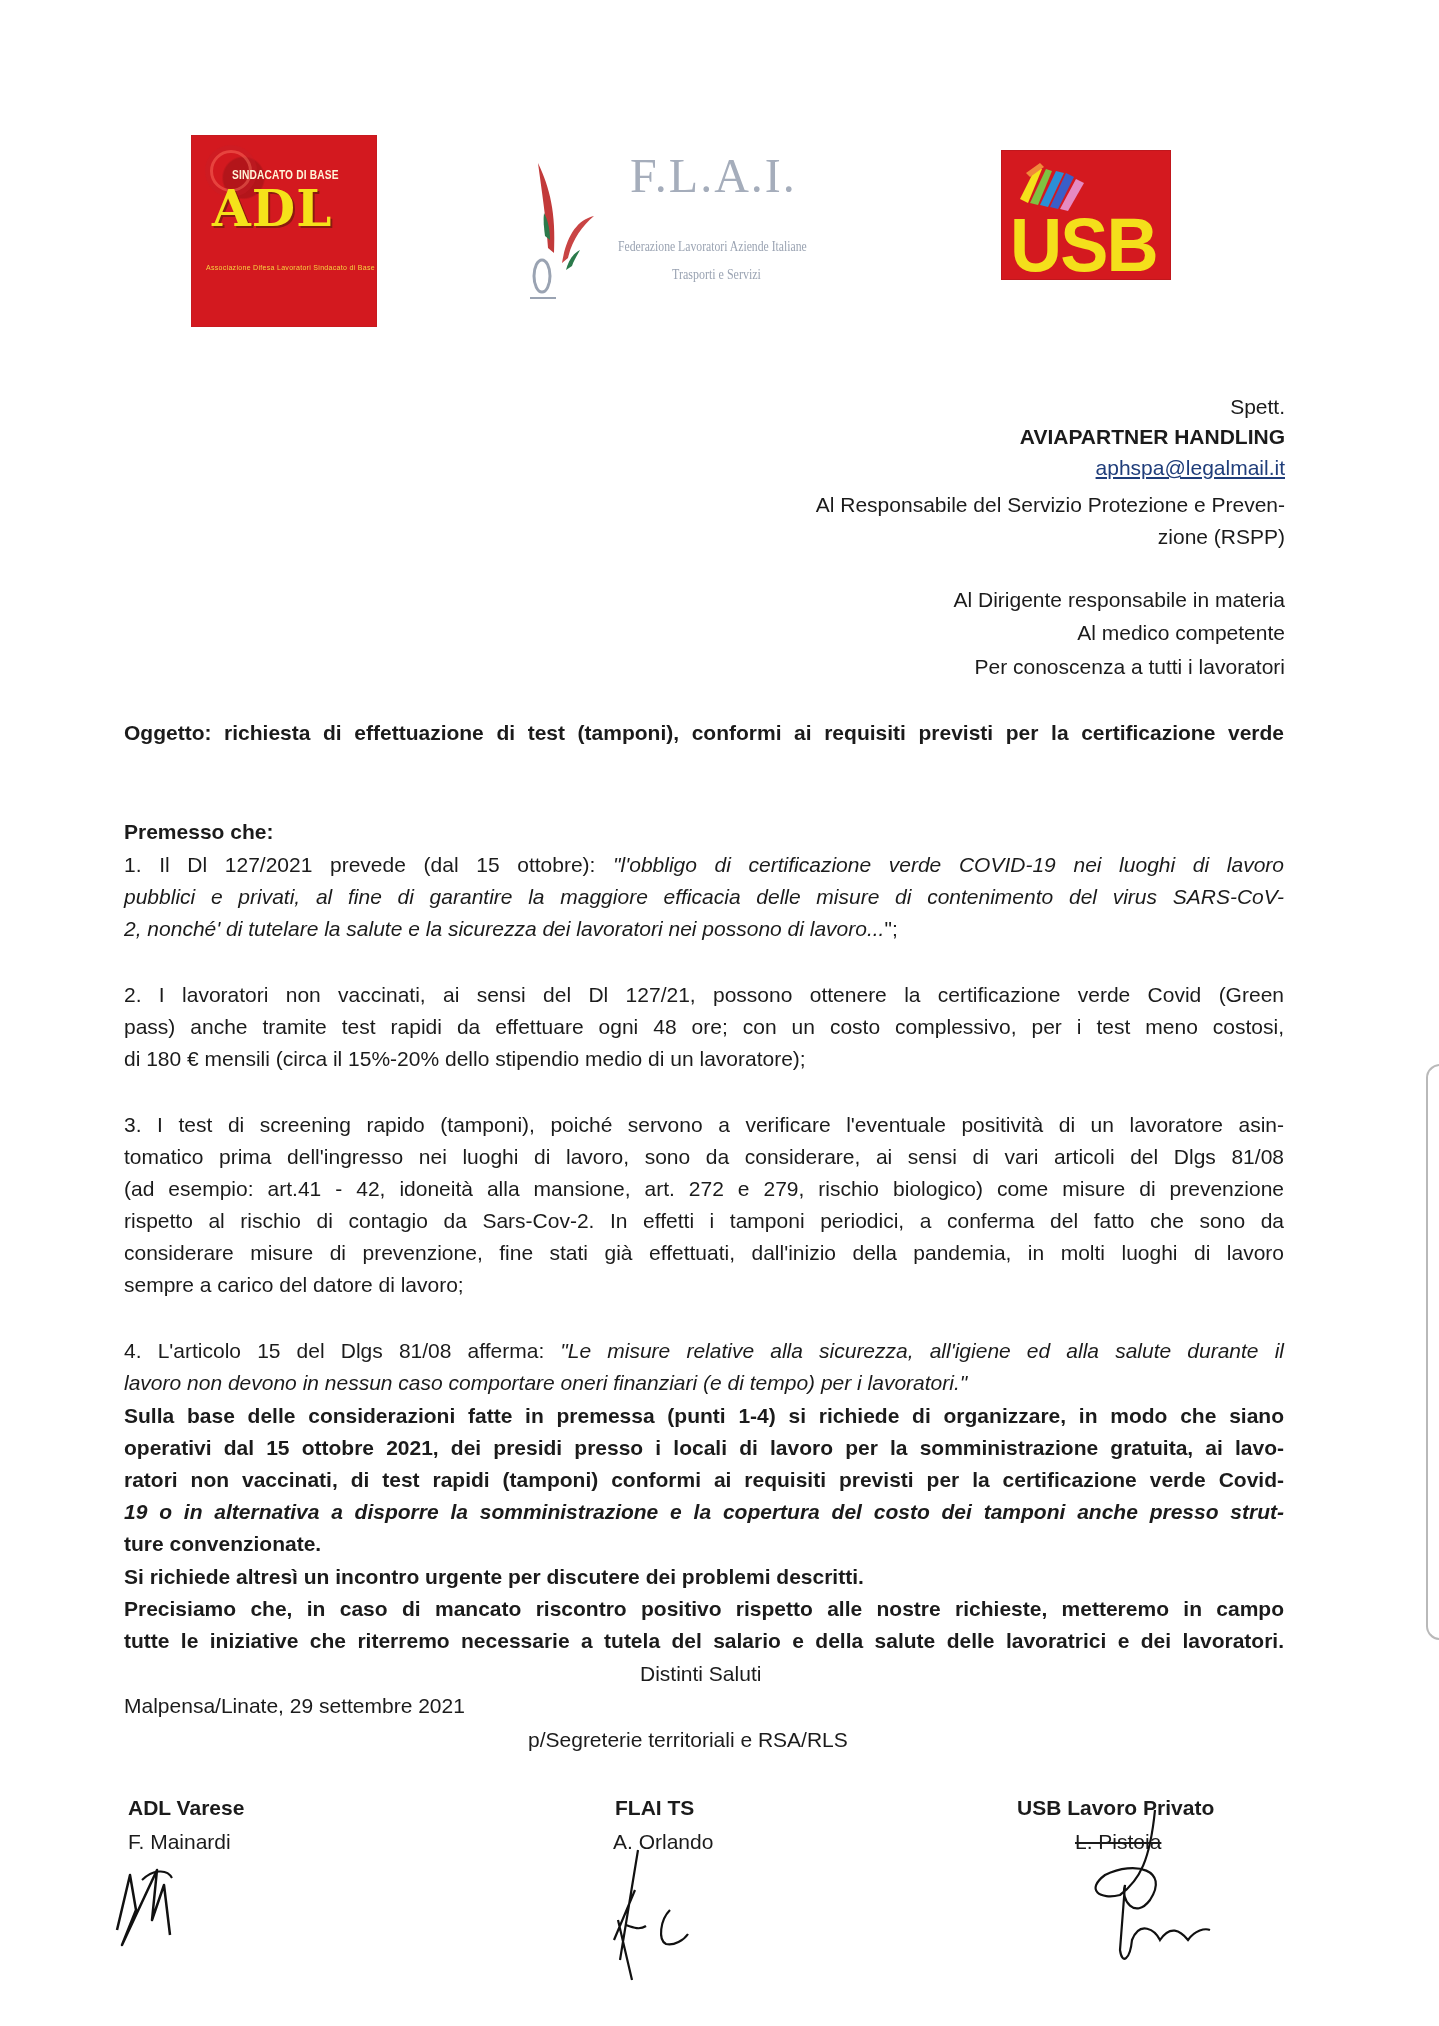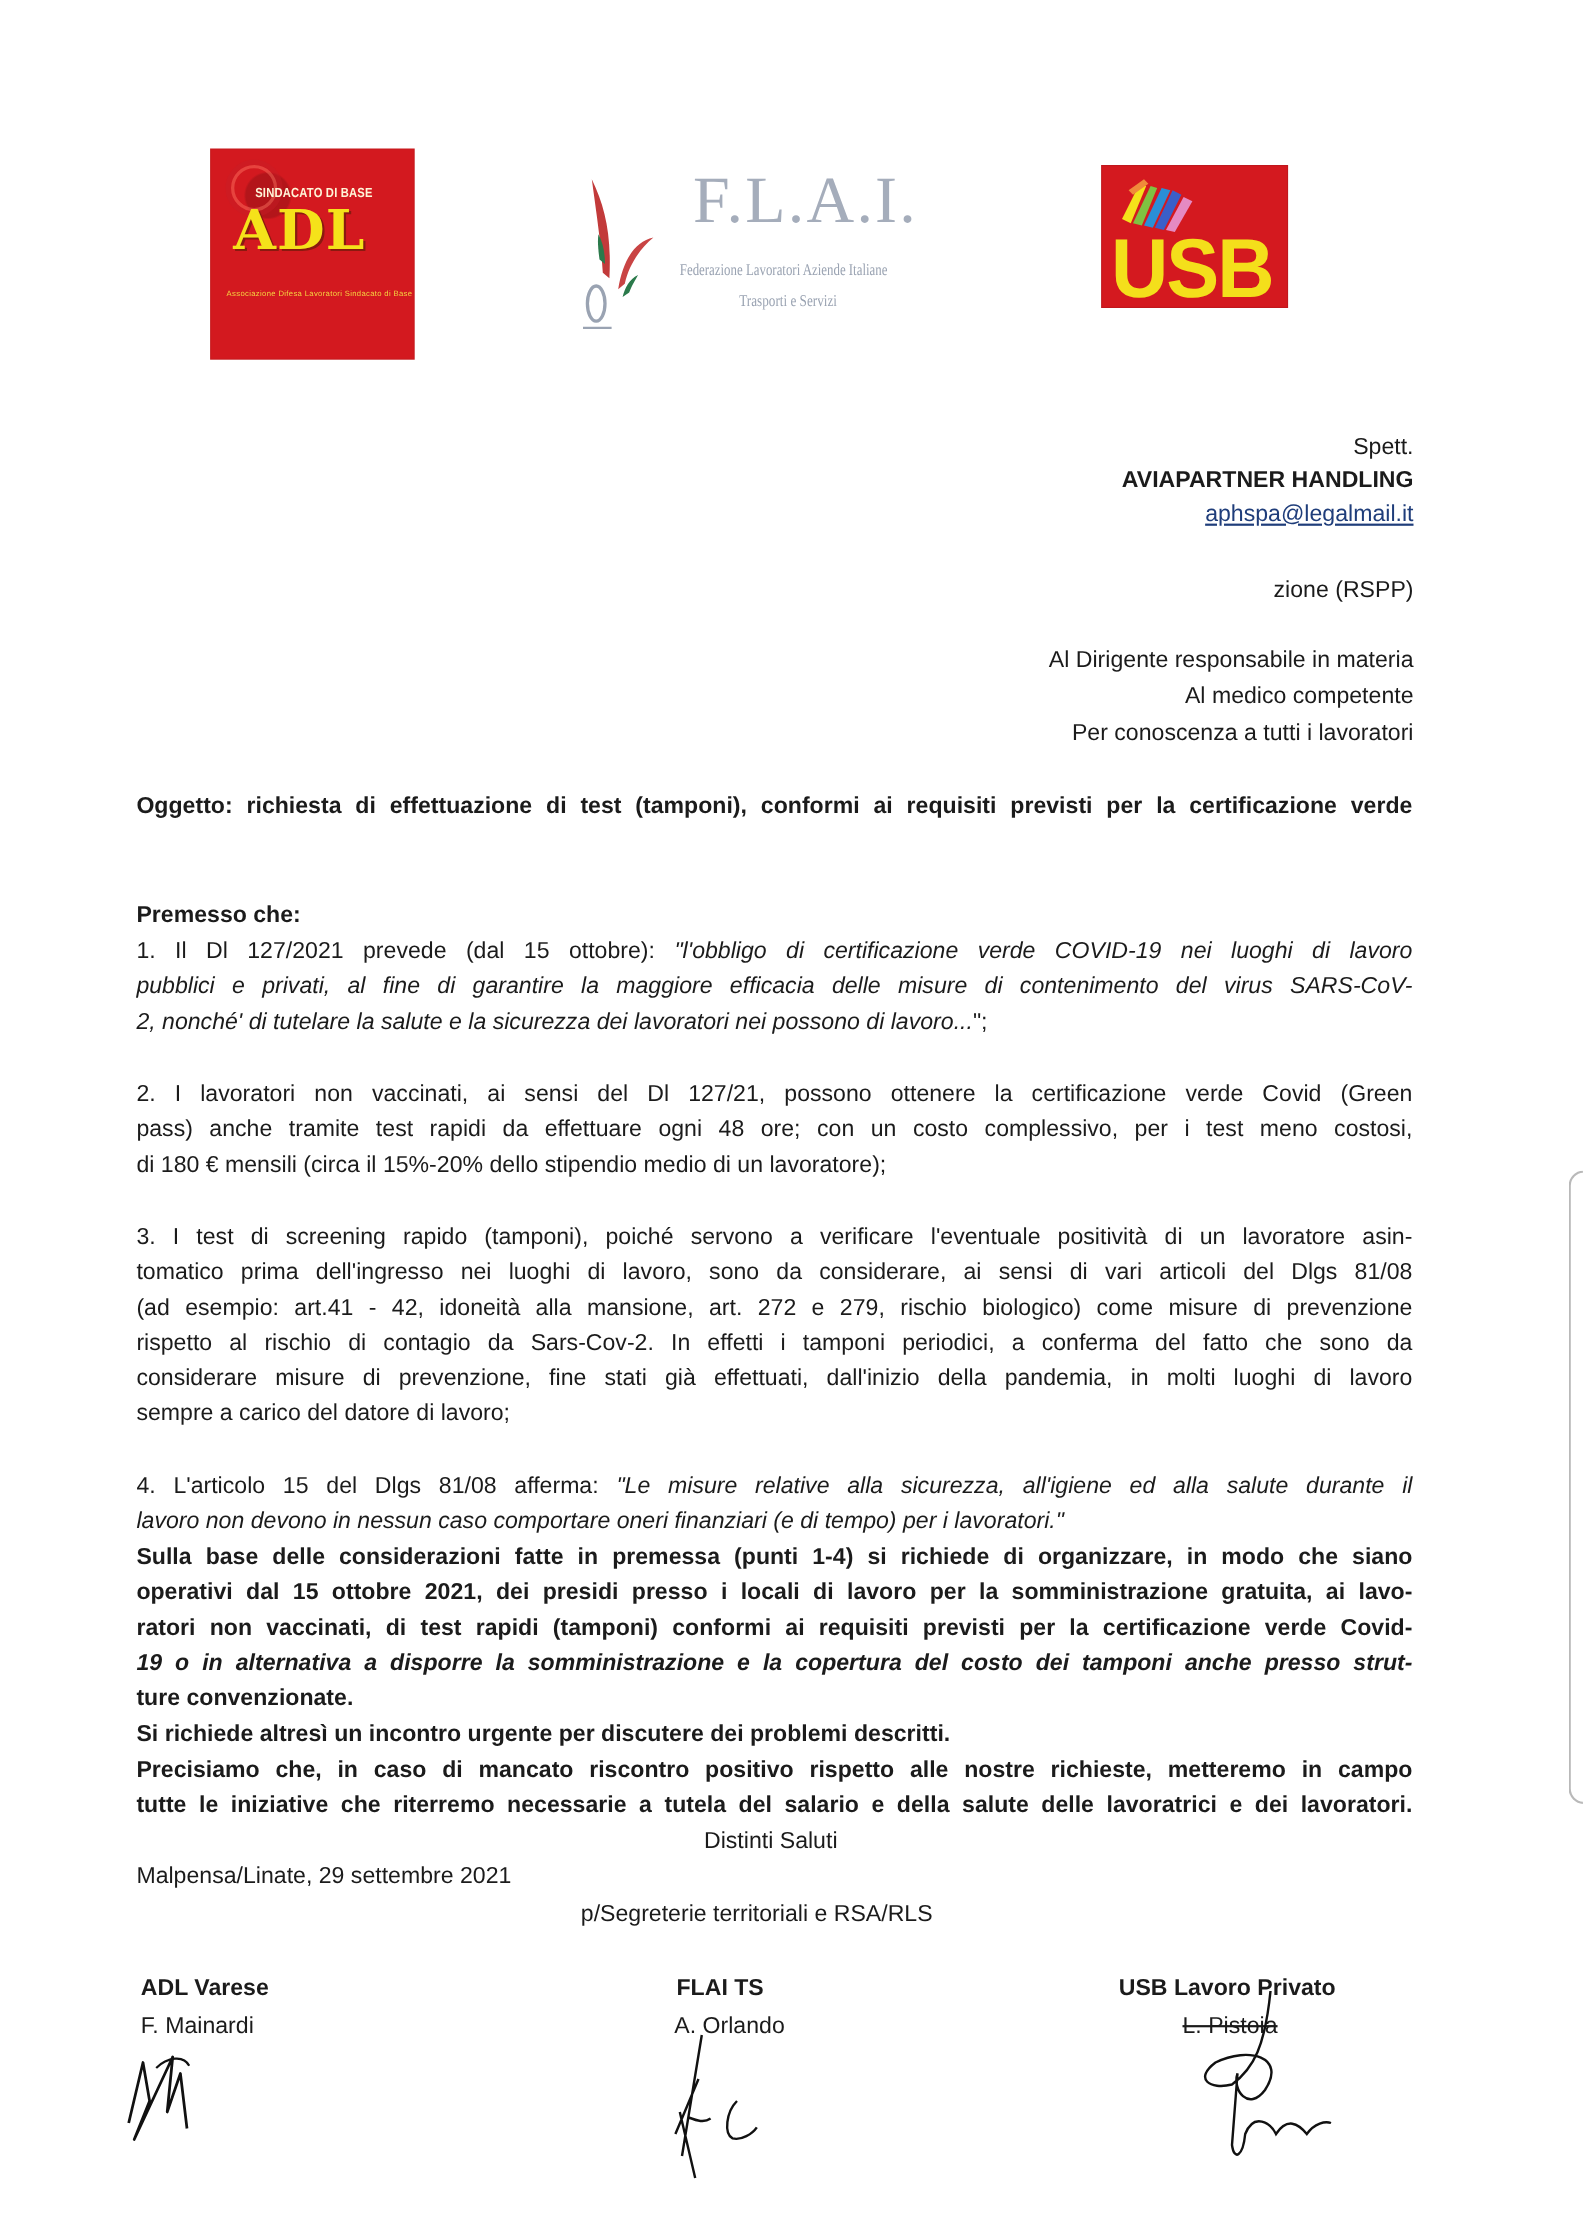--- a/index.html
+++ b/index.html
@@ -15,21 +15,21 @@
     background: radial-gradient(circle at 28% 22%, #b3151a 0 10%, transparent 11%), #d3191f;
     box-shadow: 0 0 0 1px #c71a1f;
   }
   .adl .swirl { position: absolute; left: 18px; top: 14px; width: 36px; height: 36px; border-radius: 50%;
     border: 3px solid rgba(255,120,100,.45); box-shadow: 0 0 0 5px rgba(200,30,40,.4); }
   .adl .top { position: absolute; left: 40px; top: 32px; font-size: 12px; color: #fff5d8; letter-spacing: .2px; font-weight: bold; transform: scaleX(.85); transform-origin: left; }
   .adl .big { position: absolute; left: 20px; top: 48px; font-family: "DejaVu Serif", serif; font-weight: bold; font-size: 50px; color: #f5e21a; letter-spacing: 1px; text-shadow: 2px 2px 0 #8a1a10; line-height: 1; }
   .adl .sub { position: absolute; left: 14px; top: 128px; font-size: 7px; color: #f5d540; letter-spacing: .3px; white-space: nowrap; }
   .flai { left: 520px; top: 150px; width: 290px; height: 160px; }
   .flai .wing { position: absolute; left: 8px; top: 8px; width: 70px; height: 145px; }
-  .flai .title { position: absolute; left: 110px; top: 2px; font-family: "Liberation Serif", serif; font-size: 60px; color: #a5adbb; letter-spacing: 2px; line-height: 1; }
+  .flai .title { position: absolute; left: 110px; top: 2px; font-family: "Liberation Serif", serif; font-size: 48px; color: #a5adbb; letter-spacing: 2px; line-height: 1; }
   .flai .fed { position: absolute; left: 98px; top: 88px; font-family: "Liberation Serif", serif; font-size: 15px; color: #9aa3b2; white-space: nowrap; transform: scaleX(.78); transform-origin: left; }
   .flai .ts { position: absolute; left: 152px; top: 116px; font-family: "Liberation Serif", serif; font-size: 15px; color: #9aa3b2; white-space: nowrap; transform: scaleX(.8); transform-origin: left; }
   .usb {
     left: 1002px; top: 151px; width: 168px; height: 128px; background: #d4191f; box-shadow: 0 0 0 1px #c0171d;
   }
   .usb .flag { position: absolute; left: 14px; top: 8px; width: 70px; height: 55px; }
   .usb .big { position: absolute; left: 8px; top: 56px; font-family: "Liberation Sans", sans-serif; font-weight: bold; font-size: 76px; color: #f4df1b; line-height: 1; letter-spacing: -2px; transform: scaleX(.95); transform-origin: left; }
   .usb .sub { position: absolute; left: 8px; top: 146px; font-size: 10.5px; font-weight: bold; color: #ffffff; white-space: nowrap; letter-spacing: .2px; }
   
   .t { position: absolute; font-size: 21px; line-height: 32px; white-space: nowrap; }
@@ -79,20 +79,21 @@
       <path d="M44 50 L60 20 L68 24 L52 52 Z" fill="#e58ac2"></path>
       <path d="M10 14 L24 4 L28 8 L14 18 Z" fill="#f08a3a"></path>
     </svg>
     <div class="big">USB</div>
     <div class="sub">UNIONE SINDACALE DI BASE</div>
   </div>
 
   <div class="t r" style="top:391px;">Spett.</div>
   <div class="t r b" style="top:421px;">AVIAPARTNER HANDLING</div>
   <div class="t r email" style="top:452px;">aphspa@legalmail.it</div>
+  <div class="t r" style="top:489px;">Al Responsabile del Servizio Protezione e Preven-</div>
   <div class="t r" style="top:521px;">zione (RSPP)</div>
   <div class="t r" style="top:584px;">Al Dirigente responsabile in materia</div>
   <div class="t r" style="top:617px;">Al medico competente</div>
   <div class="t r" style="top:651px;">Per conoscenza a tutti i lavoratori</div>
 
   <div class="t body b just" style="top:717px;">Oggetto: richiesta di effettuazione di test (tamponi), conformi ai requisiti previsti per la certificazione verde</div>
 
   <div class="t body b" style="top:816px;">Premesso che:</div>
 
   <div class="t body just" style="top:849px;"><span>1. Il Dl 127/2021 prevede (dal 15 ottobre): </span><span class="i">"l'obbligo di certificazione verde COVID-19 nei luoghi di lavoro</span></div>

